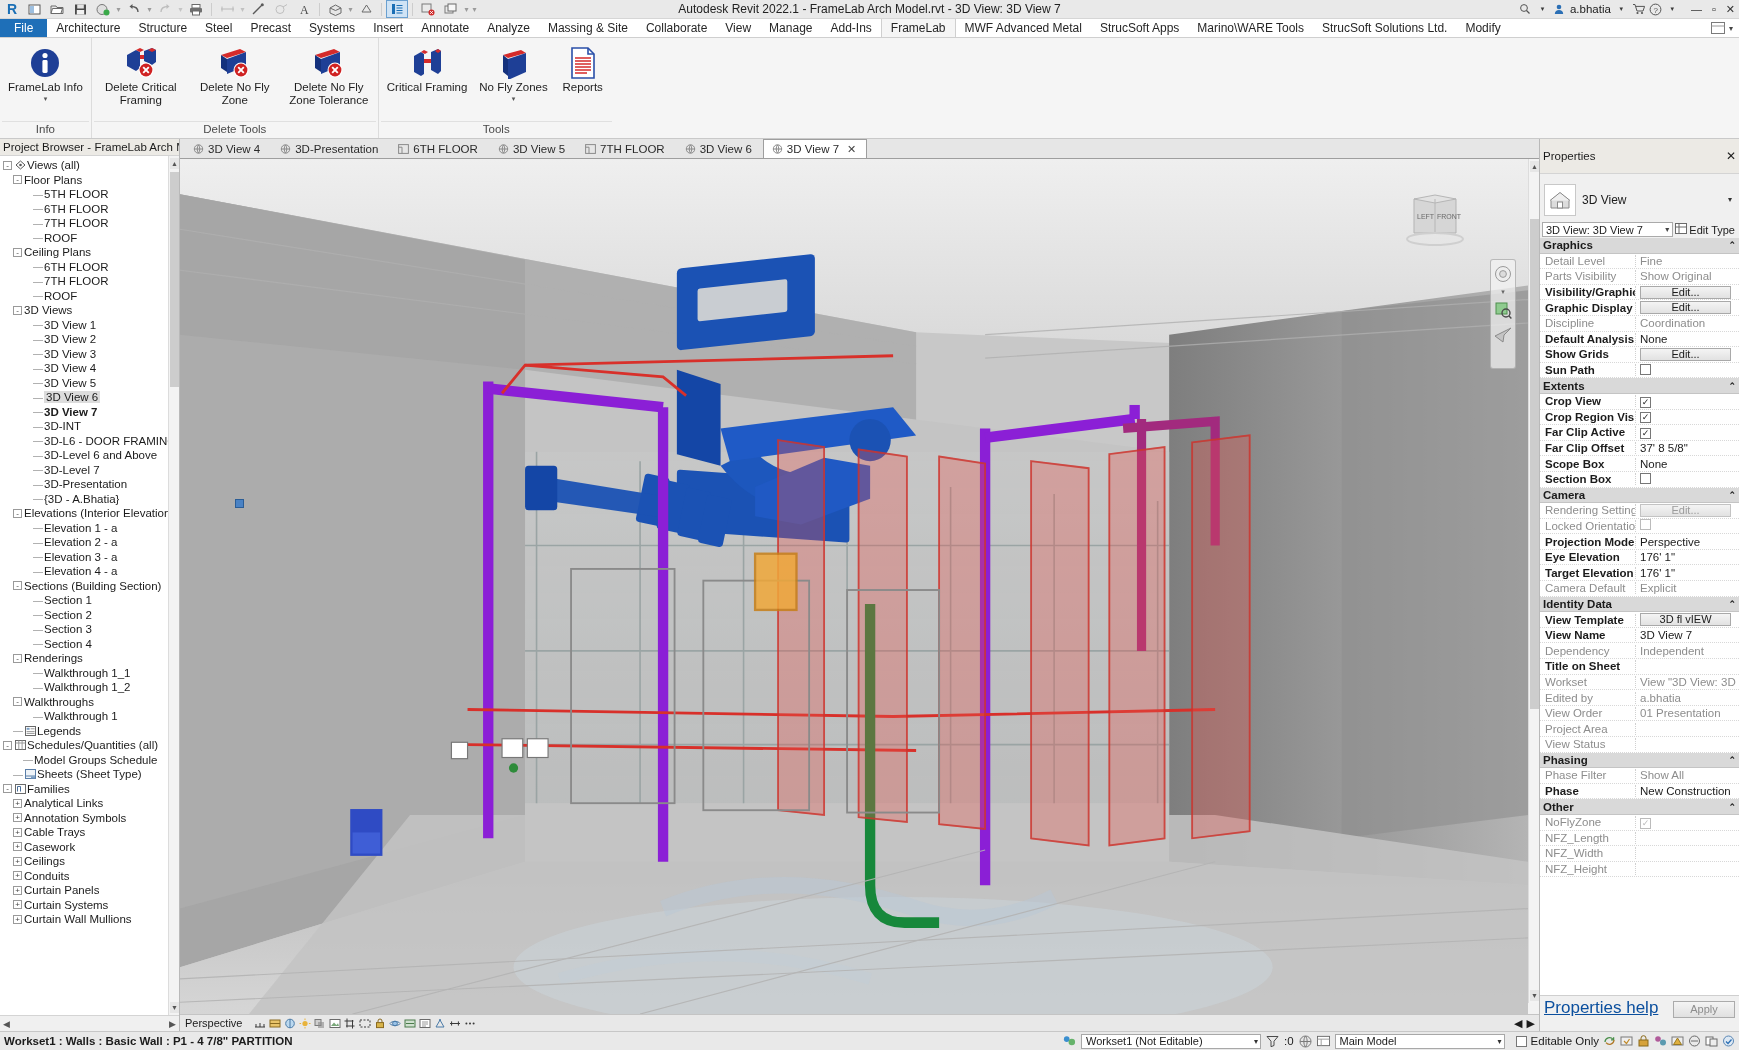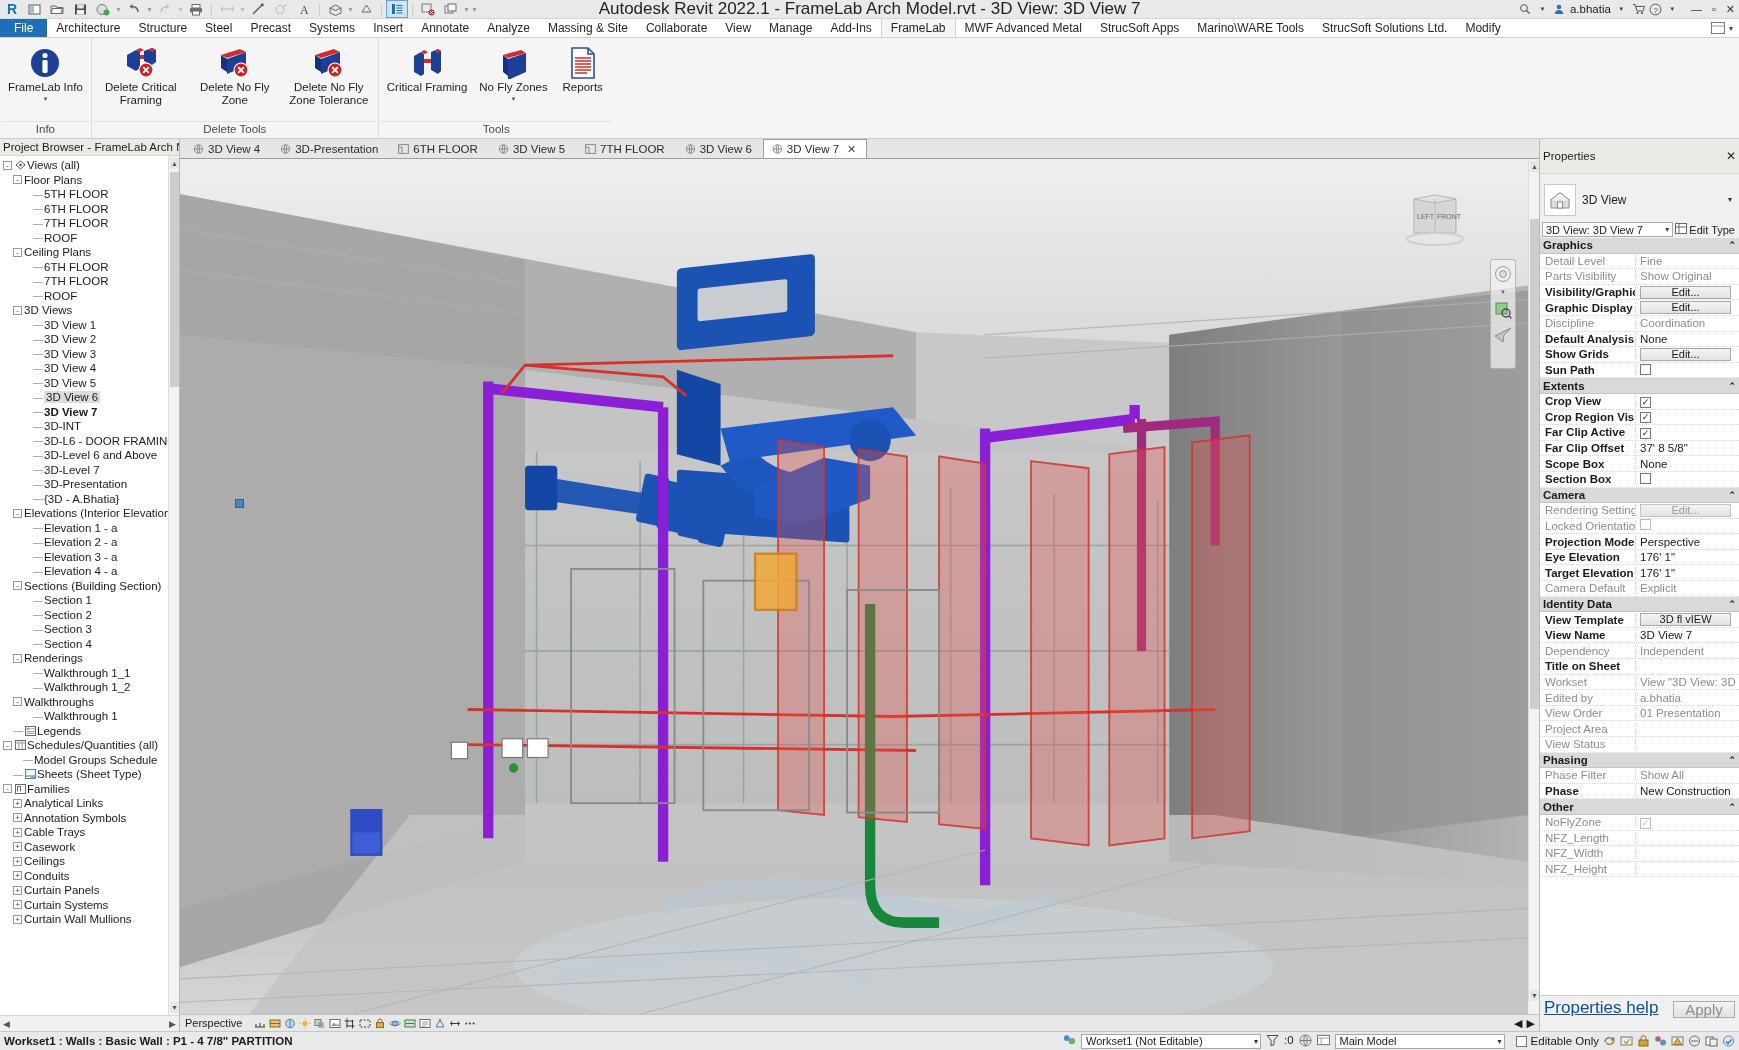--- a/index.html
+++ b/index.html
@@ -19,21 +19,21 @@
   }
   .qat { display:flex; align-items:center; gap:1px; padding-left:2px; }
   .qicon {
     width:22px; height:18px; display:flex; align-items:center; justify-content:center;
     font-size:12px; color:#4a4a4a; cursor:default;
   }
   .qicon.revit { color:#1b6fb5; font-weight:bold; font-size:14px; width:20px;}
   .qicon.sep { width:7px; color:#9b9b9b; font-size:8px; }
   .qdiv { width:1px; height:13px; background:#cdcdcd; margin:0 3px; }
   .title-center {
-    position:absolute; left:0; right:0; text-align:center; font-size:17px; color:#222;
+    position:absolute; left:0; right:0; text-align:center; font-size:12px; color:#222;
     pointer-events:none;
   }
   .title-right { margin-left:auto; display:flex; align-items:center; gap:4px; padding-right:4px; font-size:11.5px; }
   .wbtns { display:flex; align-items:center; gap:10px; margin-left:8px; font-size:11px; color:#333;}
   .wbtns span { cursor:default; }
 
   
   .ribbon-tabs {
     height:19px; background:#ffffff; display:flex; align-items:stretch;
     font-size:12px; border-bottom:1px solid #cfcfcf; flex:none;
@@ -157,30 +157,30 @@
     display:block; width:92%; height:13px; background:linear-gradient(#f4f4f4,#e2e2e2); border:1px solid #a9a9a9;
     font-size:11px; text-align:center; line-height:11px; color:#1b1b1b;
   }
   .pbtn.dis { color:#9b9b9b; border-color:#c3c3c3; }
   .pcheck { width:11px; height:11px; border:1px solid #777; background:#fff; display:inline-flex; align-items:center; justify-content:center; font-size:9px; line-height:9px;}
   .pcheck.dis { border-color:#bbb; color:#bbb; }
   .props-foot { height:36px; border-top:1px solid #cfcfcf; background:#f0f0f0; padding:2px 4px; }
   .phelp { color:#0b4f9e; text-decoration:underline; font-size:17px; cursor:default;}
   .apply-btn {
     float:right; margin-top:3px; width:62px; height:17px; background:linear-gradient(#f4f4f4,#e0e0e0);
-    border:1px solid #ababab; font-size:15px; text-align:center; line-height:15px; color:#8d8d8d;
+    border:1px solid #ababab; font-size:11px; text-align:center; line-height:15px; color:#8d8d8d;
   }
 
   
   .statusbar {
     height:19px; background:#e9e9e9; border-top:1px solid #c7c7c7; display:flex; align-items:center;
     font-size:11.5px; padding:0 4px; gap:5px; flex:none;
   }
   .sb-left { white-space:nowrap;font-weight:bold; }
-  .sb-mid { margin-left:auto; display:flex; gap:5px; }
+  .sb-mid { margin-left:auto; display:flex; align-items:center; gap:5px; }
   .sb-combo {
     height:15px; background:#fff; border:1px solid #a8a8a8; font-size:11px; display:flex; align-items:center;
     padding:0 2px 0 4px; min-width:120px;
   }
   .sb-combo .cv { margin-left:auto; font-size:8px; color:#333;}
   .sb-right { display:flex; align-items:center; gap:4px; margin-left:6px;}
   .sb-chk { width:11px; height:11px; border:1px solid #777; background:#fff; display:inline-block; }
   .mini { width:13px; height:13px; display:inline-flex; align-items:center; justify-content:center; font-size:9px; color:#3a3a3a;}
 
   

